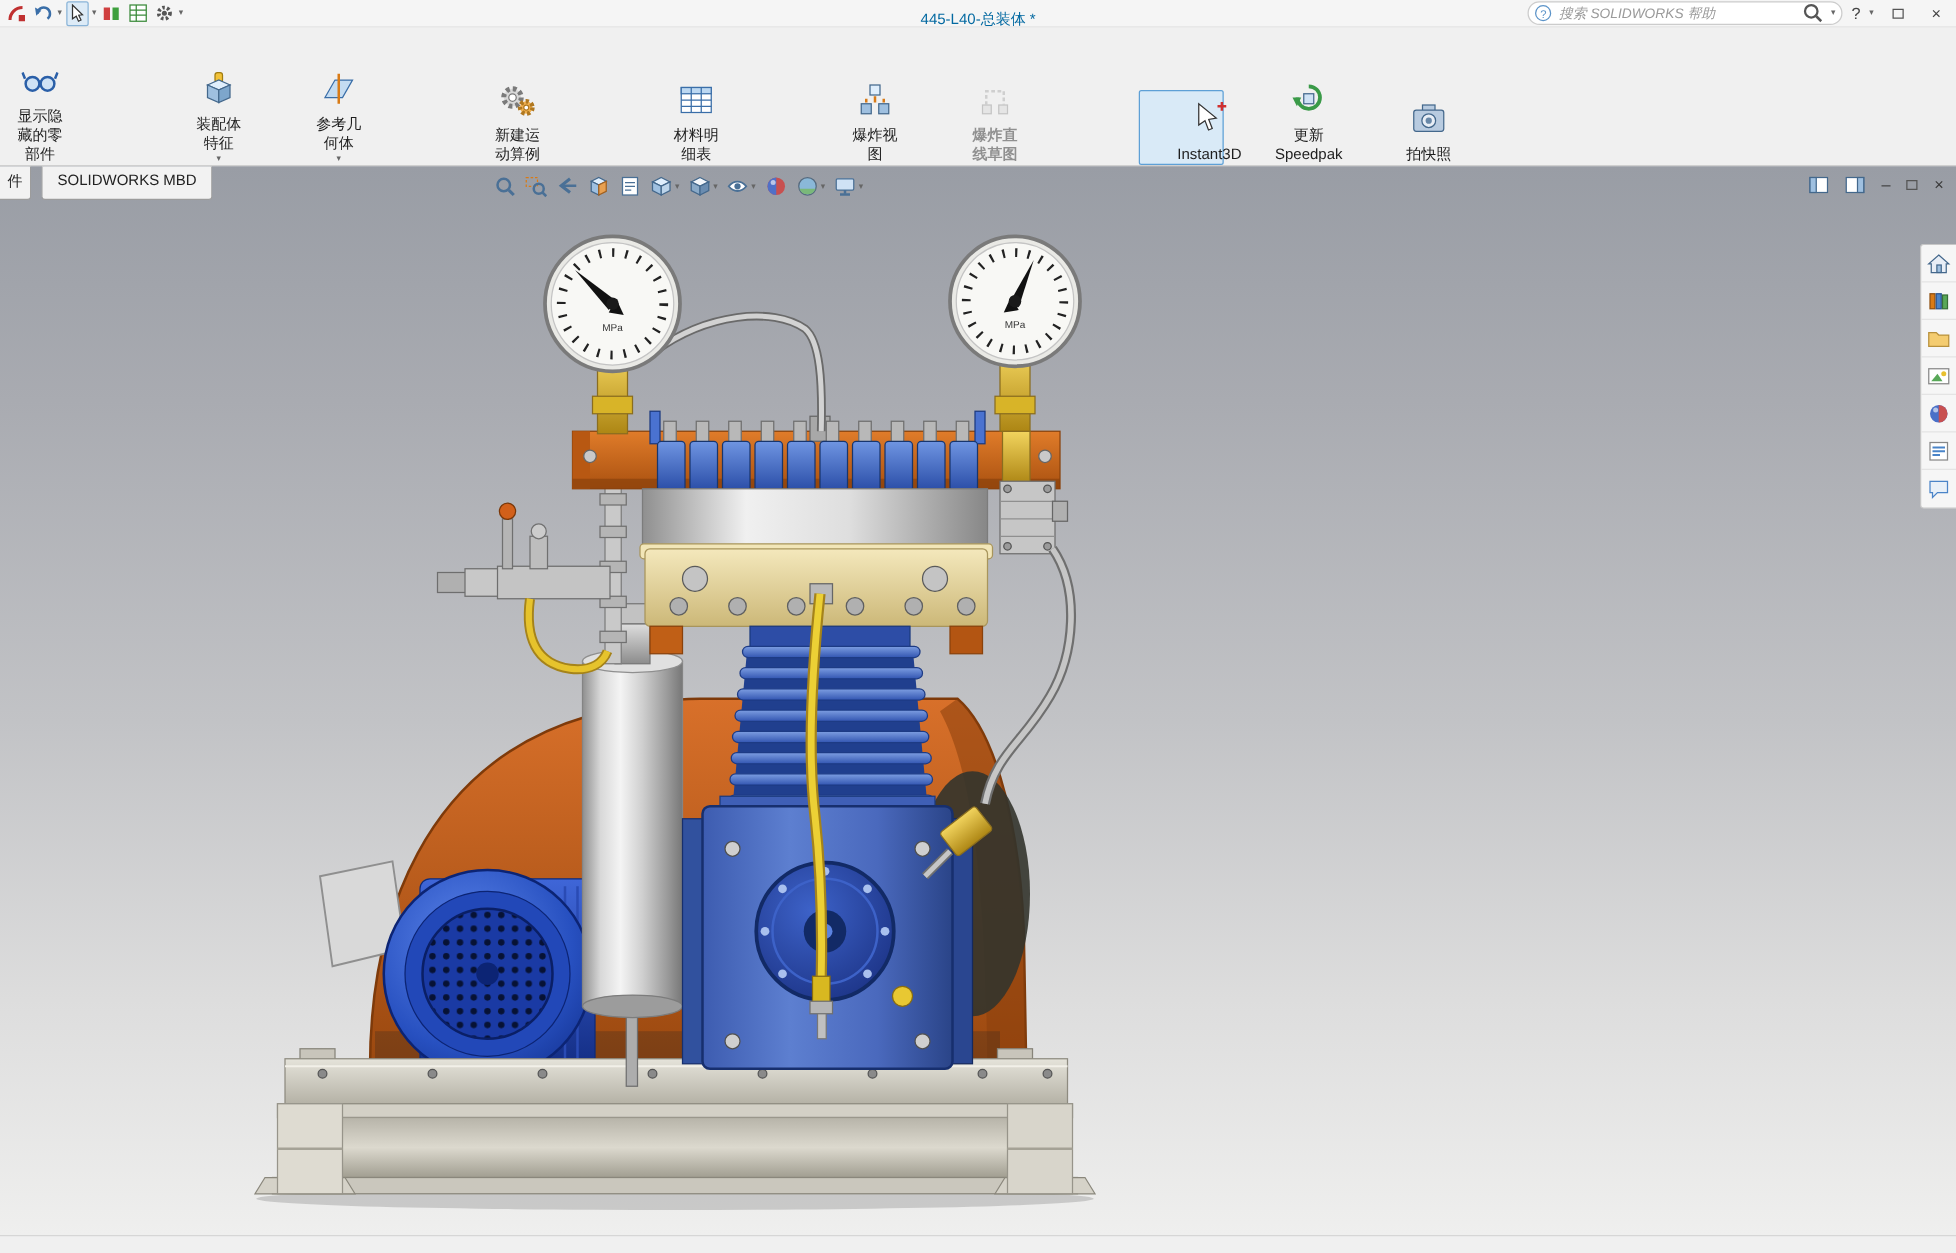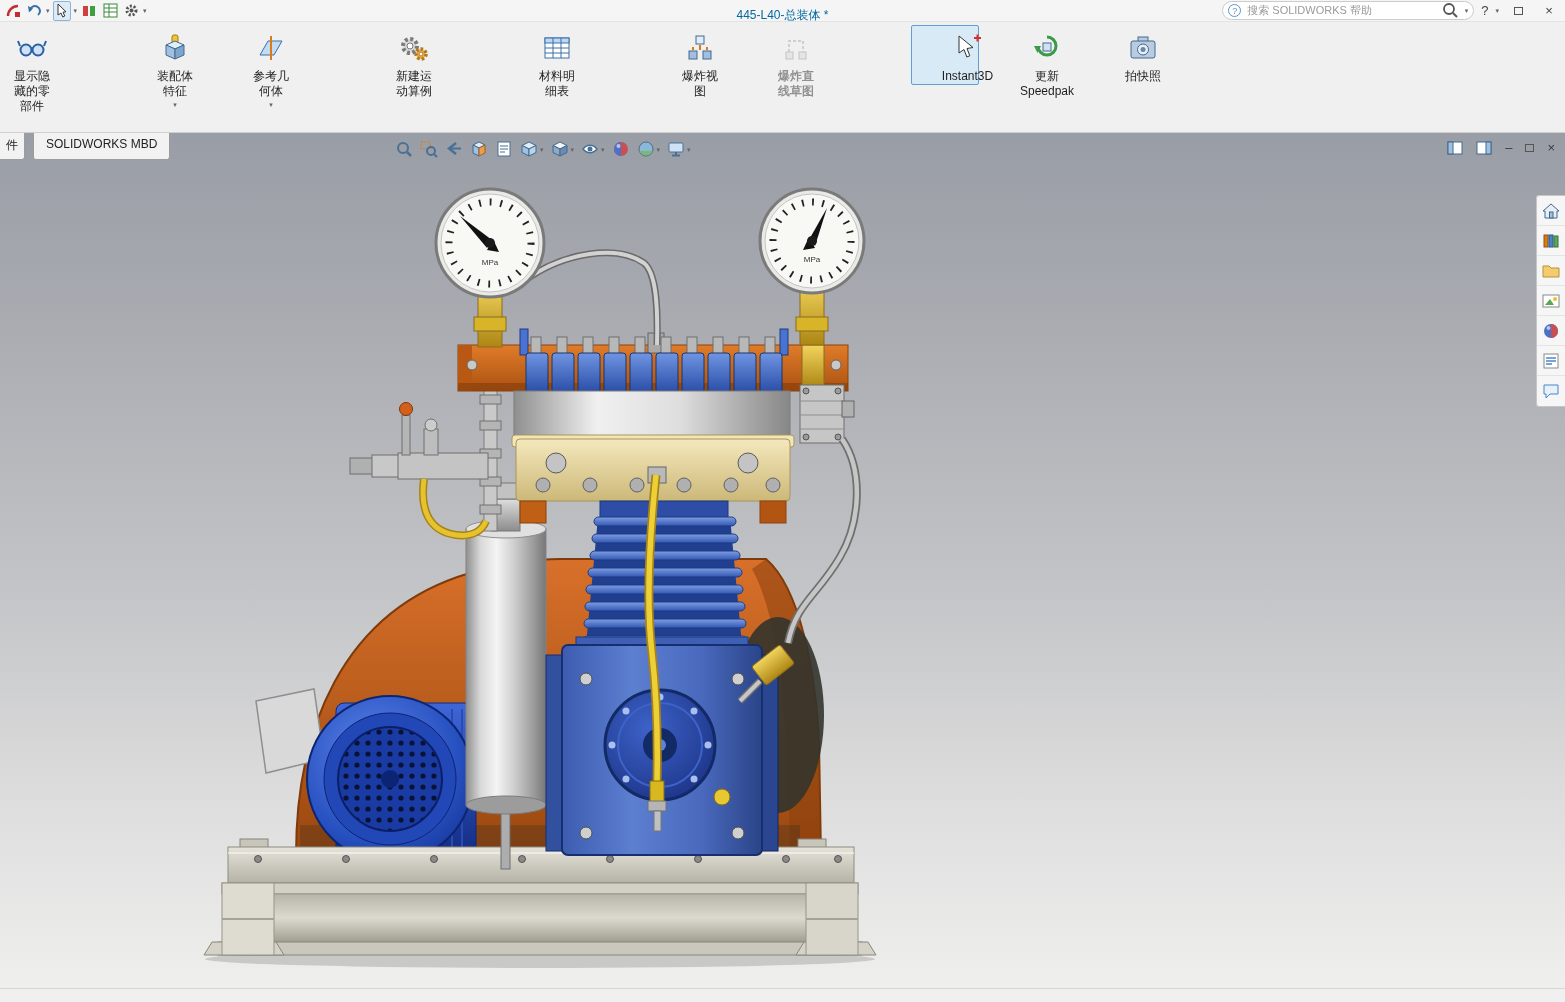--- a/index.html
+++ b/index.html
@@ -27,29 +27,29 @@
   }
   .tb-right { margin-left:auto; display:flex; align-items:center; gap:7px; z-index:2; }
   .searchbox {
     width:252px; height:19px; background:#fff; border:1px solid #ccc; border-radius:10px;
     display:flex; align-items:center; gap:6px; padding:0 5px;
   }
   .searchbox .qmark {
     width:13px; height:13px; border-radius:50%; border:1px solid #5b93c8; color:#5b93c8;
     font-size:9px; display:flex; align-items:center; justify-content:center; flex:0 0 auto;
   }
-  .searchbox .ph { flex:1; font-size:11px; color:#9a9a9a; white-space:nowrap; overflow:hidden; }
+  .searchbox .ph { flex:1; font-size:11px; color:#9a9a9a; white-space:nowrap; overflow:hidden;font-style:italic; }
   .help-btn { font-size:13px; color:#444; }
   .win-btn { width:24px; height:18px; display:flex; align-items:center; justify-content:center; font-size:13px; color:#444; }
   .restore-box { width:9px; height:8px; border:1.5px solid #555; display:inline-block; }
 
   
   .ribbon {
     height:111px; background:#f0f0f0; border-bottom:1px solid #cfcfcf;
-    display:flex; align-items:flex-start; padding:3px 2px 0 4px;gap:40px;
+    display:flex; align-items:flex-end; padding:3px 2px 0 4px;gap:40px;
   }
   .rb {
     width:56px; display:flex; flex-direction:column; align-items:center;
     padding-top:7px; gap:2px; border:1px solid transparent; border-radius:2px;
   }
   .rb .icon { height:34px; display:flex; align-items:flex-start; justify-content:center; }
   .rb .lbl { font-size:12px; line-height:15px; text-align:center; color:#1e1e1e; white-space:pre-line; }
   .rb.active { background:#d9eaf7; border:1px solid #5ea0d6; }
   .rb.wide { width:68px;padding-left:45px; }
   .rb.disabled { opacity:.45;font-weight:bold; }

